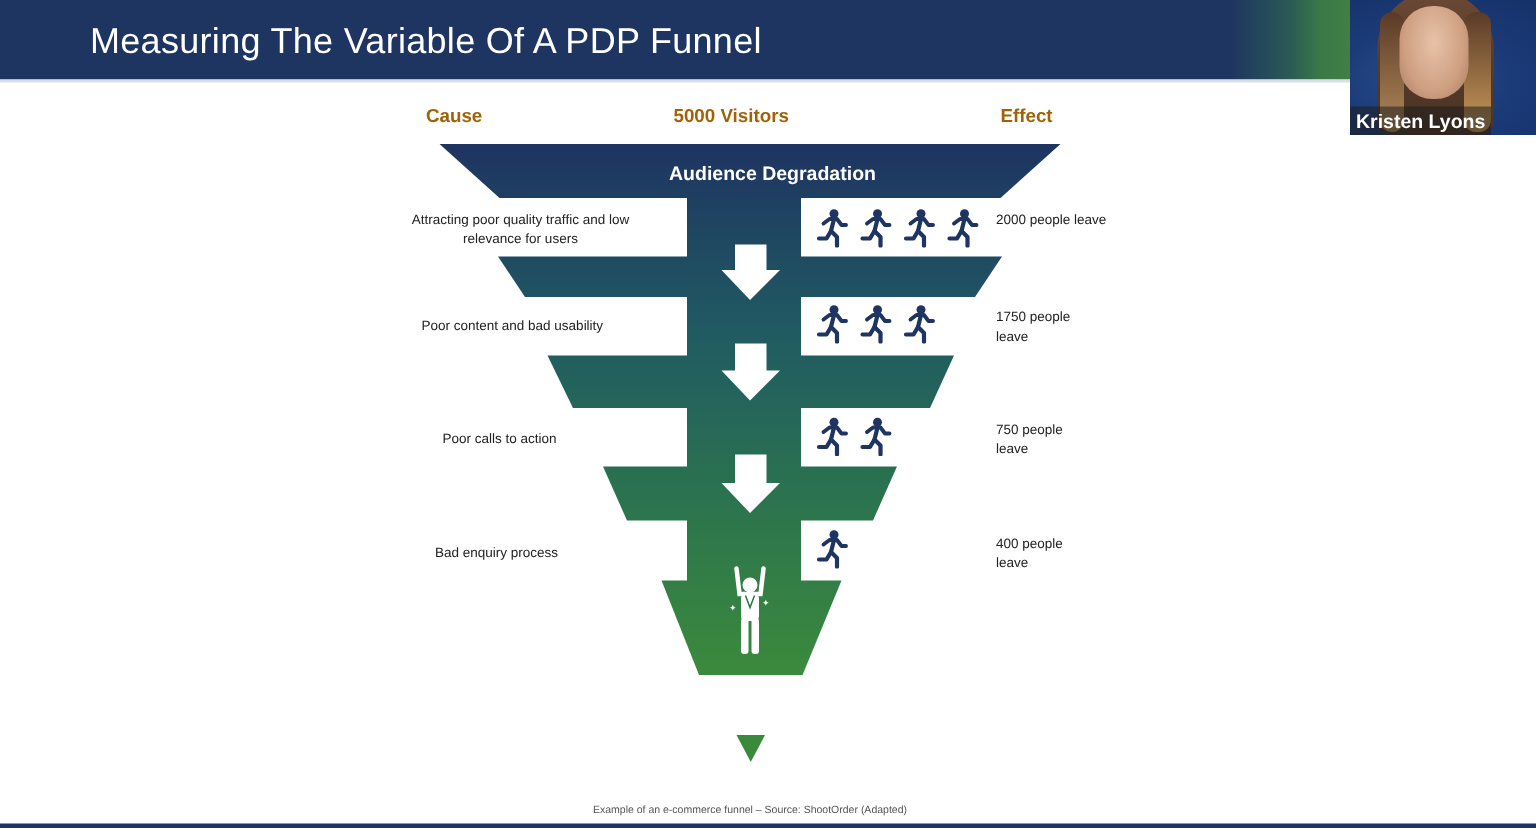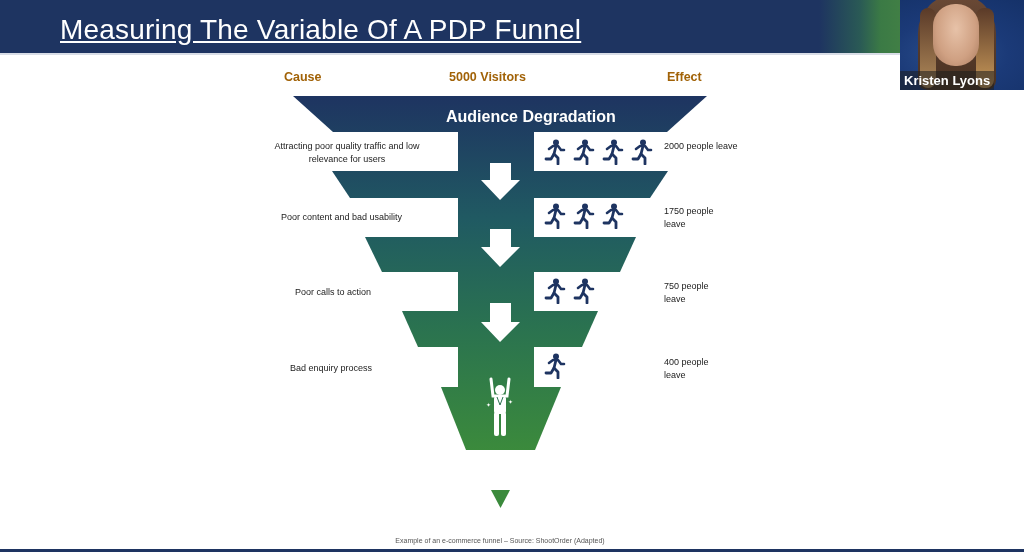--- a/index.html
+++ b/index.html
@@ -1,37 +1,37 @@
 <!DOCTYPE html>
 <html><head>
 <meta charset="utf-8">
 <style>
   html, body { margin:0; padding:0; }
   body { width:1024px; height:552px; overflow:hidden; background:#ffffff; position:relative;
          font-family:"Liberation Sans", "DejaVu Sans", sans-serif; }
   .header { position:absolute; left:0; top:0; width:1024px; height:53px;
             background:linear-gradient(90deg,#1e3461 0%,#1e3461 80%,#2a5a55 84%,#3b7a45 86%,#417f45 88%); }
-  .header-title { position:absolute; left:60px; top:14px; color:#ffffff; font-size:28px; letter-spacing:0.2px;text-decoration:underline; }
+  .header-title { position:absolute; left:60px; top:14px; color:#ffffff; font-size:24px; letter-spacing:0.2px; }
   .header-underline { position:absolute; left:0; top:53px; width:1024px; height:2px; background:#d8dde6; }
   .video { position:absolute; left:900px; top:0; width:142px; height:90px; overflow:hidden;
            background:radial-gradient(ellipse at 35% 60%, #2a4e8c 0%, #1b3a78 45%, #143066 100%); }
   .video .face { position:absolute; left:18px; top:-6px; width:78px; height:96px; border-radius:40px 40px 10px 10px;
            background:linear-gradient(180deg,#6b4a36 0%,#5a3d2c 40%,#4a3222 100%); }
   .video .skin { position:absolute; left:33px; top:4px; width:46px; height:62px; border-radius:22px;
            background:radial-gradient(ellipse at 50% 40%, #e7c2a8 0%, #cfa082 60%, #a87a5e 100%); }
   .video .hair-l { position:absolute; left:20px; top:8px; width:16px; height:80px; border-radius:8px;
            background:linear-gradient(180deg,#5a3a28,#b08a5a); }
   .video .hair-r { position:absolute; left:76px; top:8px; width:18px; height:80px; border-radius:8px;
            background:linear-gradient(180deg,#5a3a28,#c99a5a); }
   .video .brand { position:absolute; right:2px; top:-3px; color:#e6ecf6; font-size:8px; font-weight:bold; }
   .video .name { position:absolute; left:0; bottom:0; height:19px; padding:0 4px; line-height:19px;
            background:rgba(30,30,30,0.55); color:#ffffff; font-size:13px; font-weight:bold; }
   .label { position:absolute; font-size:9px; color:#222; line-height:12.5px; }
   .col-head { position:absolute; font-weight:bold; font-size:12.5px; color:#a16207; }
-  .band-label { position:absolute; font-weight:bold; font-size:16px; color:#ffffff;text-align:center; }
+  .band-label { position:absolute; font-weight:bold; font-size:13px; color:#ffffff;text-align:center; }
   svg.funnel { position:absolute; left:0; top:0; }
   .runner { position:absolute; width:22px; height:26px; }
   .caption { position:absolute; left:0; width:1000px; text-align:center; top:537px; font-size:7px; color:#555; }
   .bottom-bar { position:absolute; left:0; top:549px; width:1024px; height:3px; background:#1e3461; }
 </style>
 </head>
 <body>
 
 <div class="header">
   <div class="header-title">Measuring The Variable Of A PDP Funnel</div>

